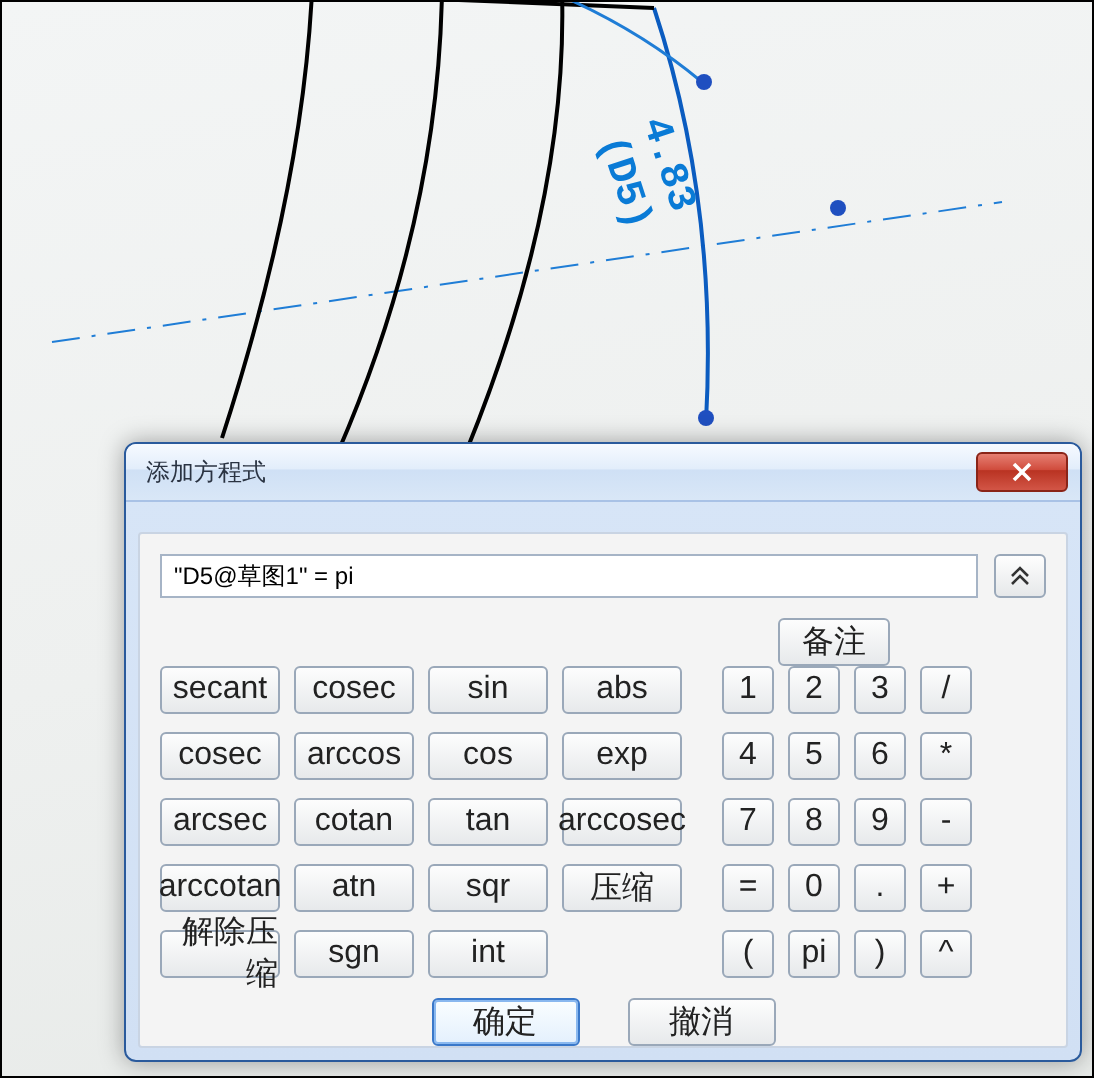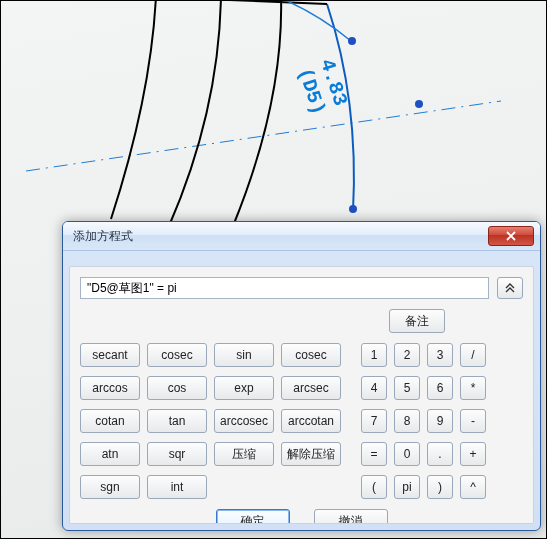--- a/index.html
+++ b/index.html
@@ -140,37 +140,37 @@
   .btn {
     min-width: 52px;
     height: 24px;
     border: 1px solid #9aa8b9;
     border-radius: 3px;
     background: linear-gradient(#fdfdfd, #e7e9eb);
     display: flex;
     align-items: center;
     justify-content: center;
     padding: 0 8px;
-    font-size: 12px;
+    font-size: 16px;
     color: #222;
     cursor: pointer;
     box-sizing: border-box;
   }
   .btn.wide   { min-width: 56px; }
   .btn.default-btn {
     border: 1px solid #3a78c9;
     box-shadow: 0 0 0 1px #89b8ef inset;
     background: linear-gradient(#fafeff, #e4f0fd);
   }
 
   .keypad-area {
-    margin-top: 10px;
     display: flex;
     gap: 20px;
     flex: 1;
+    text-align: right;
   }
   .func-grid {
     display: grid;
     grid-template-columns: repeat(4, 60px);
     grid-auto-rows: 26px;
     gap: 7px 7px;
   }
   .func-grid .btn { min-width: 60px; padding: 0; }
   .num-grid {
     display: grid;
@@ -243,20 +243,21 @@
 
       <div class="remark-row">
         <div class="btn wide">备注</div>
       </div>
 
       <div class="keypad-area">
         <div class="func-grid">
           <div class="btn">secant</div>
           <div class="btn">cosec</div>
           <div class="btn">sin</div>
+          <div class="btn">abs</div>
 
           <div class="btn">cosec</div>
           <div class="btn">arccos</div>
           <div class="btn">cos</div>
           <div class="btn">exp</div>
 
           <div class="btn">arcsec</div>
           <div class="btn">cotan</div>
           <div class="btn">tan</div>
 

